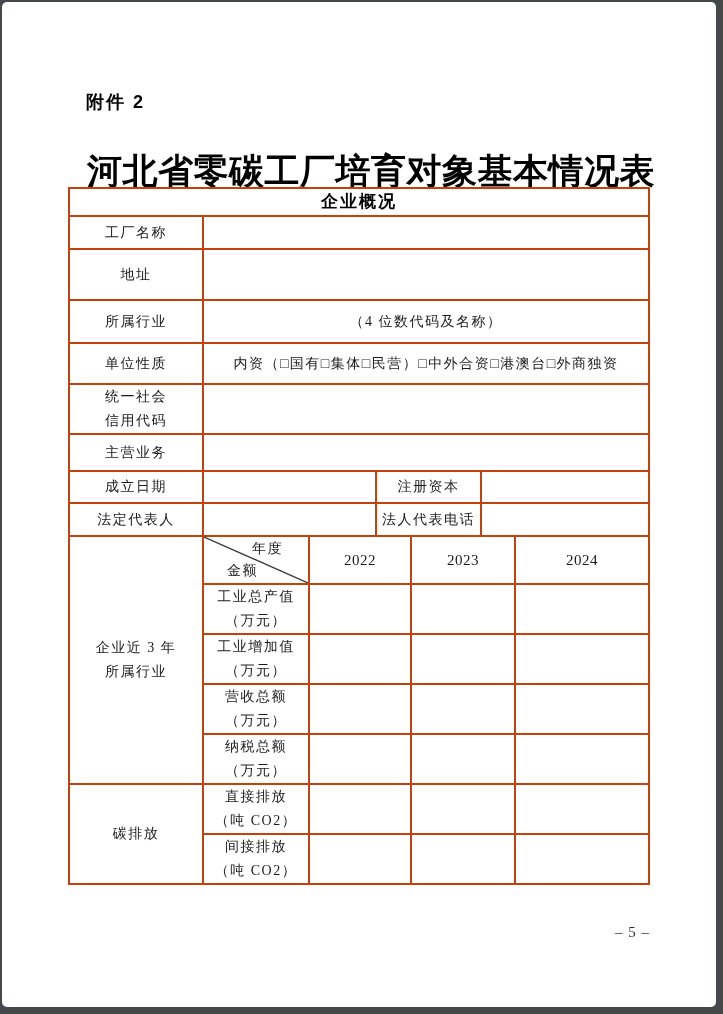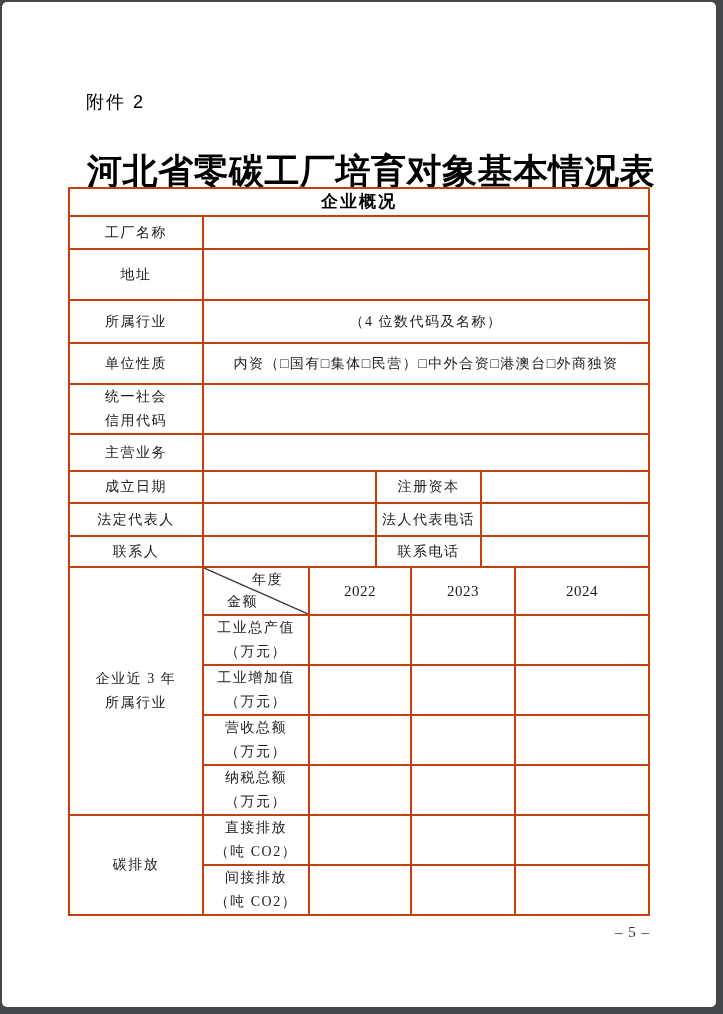--- a/index.html
+++ b/index.html
@@ -11,21 +11,21 @@
     -webkit-font-smoothing:antialiased;
   }
   .canvas{position:absolute;inset:0;overflow:hidden;}
   .page{
     position:absolute;left:2px;top:2px;width:714px;height:1005px;
     background:#ffffff;border-radius:5px;
   }
   .attachment{
     position:absolute;left:84px;top:88px;
     font-family:"Liberation Sans","DejaVu Sans",sans-serif;
-    font-weight:normal;font-size:18px;color:#000;letter-spacing:2px;
+    font-weight:bold;font-size:18px;color:#000;letter-spacing:2px;
   }
   .doc-title{
     position:absolute;left:0;top:134px;width:714px;margin:12px;
     text-align:center;font-size:35px;font-weight:bold;color:#000;
     letter-spacing:0.5px;
     font-family:"Liberation Serif","DejaVu Serif",serif;
   }
   .tablewrap{position:absolute;left:66px;top:185px;width:580px;}
   table{
     border-collapse:collapse;table-layout:fixed;width:580px;
@@ -118,26 +118,20 @@
             <td></td>
             <td>注册资本</td>
             <td></td>
           </tr>
           <tr style="height:33px">
             <td>法定代表人</td>
             <td></td>
             <td>法人代表电话</td>
             <td></td>
           </tr>
-          <tr style="height:31px">
-            <td>联系人</td>
-            <td></td>
-            <td>联系电话</td>
-            <td></td>
-          </tr>
         </tbody>
       </table>
 
       <table class="tC">
         <colgroup>
             <col style="width:134px">
             <col style="width:106px">
             <col style="width:102px">
             <col style="width:104px">
             <col style="width:134px">

